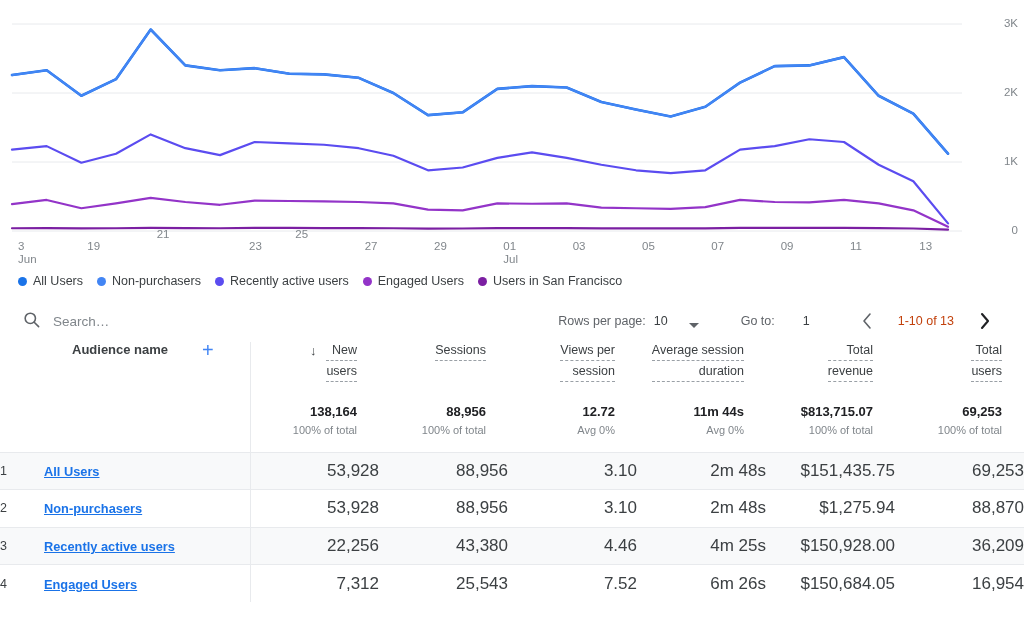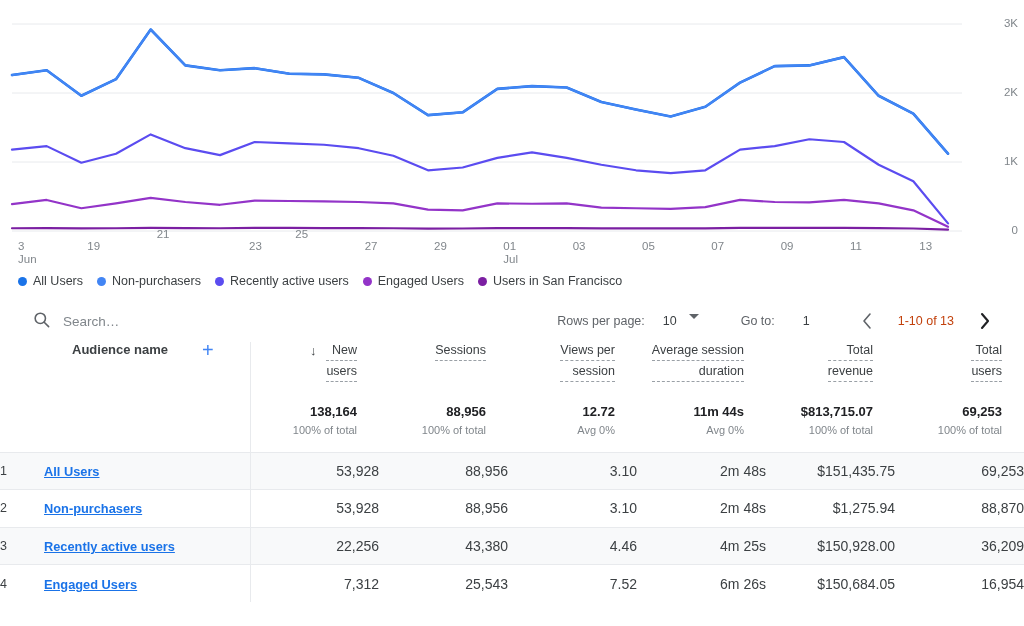--- a/index.html
+++ b/index.html
@@ -65,21 +65,21 @@
     display: inline-block;
     flex: none;
   }
 
   
   #toolbar {
     position: relative;
     height: 42px;
     display: flex;
     align-items: center;
-    padding: 0 26px 0 32px;
+    padding: 0 26px 0 22px;
   }
   #search-wrap {
     display: flex;
     align-items: center;
     gap: 12px;
     flex: none;
   }
   .search-glyph { display: block; }
   #search-input {
     border: none;
@@ -96,23 +96,23 @@
     margin-left: auto;
     display: flex;
     align-items: center;
     font-size: 12.5px;
     color: #5f6368;
     gap: 0;
   }
   .pg-label { color: #5f6368; }
   #rows-select {
     display: inline-flex;
-    align-items: flex-start;
-    gap: 12px;
-    margin-left: 18px;
+    align-items: flex-end;
+    gap: 21px;
+    margin-left: 8px;
     cursor: pointer;
     color: #3c4043;
   }
   .caret {
     width: 0; height: 0;
     border-left: 5px solid transparent;
     border-right: 5px solid transparent;
     border-top: 5px solid #5f6368;
   }
   #goto-label { margin-left: 42px; }
@@ -236,21 +236,21 @@
   }
   .cell-name { padding-left: 28px; }
   .cell-name a {
     font-size: 12.8px;
     color: #1a73e8;
     text-decoration: underline;
     font-weight: bold;
     cursor: pointer;
   }
   .cell-val {
-    font-size: 14px;
+    font-size: 17px;
     color: #3c4043;
     text-align: right;
     padding-right: 22px;
   }
   .vdivide { border-left: 1px solid #e8eaed; }
 </style>
 </head>
 <body>
 
 <div id="chart-panel">

